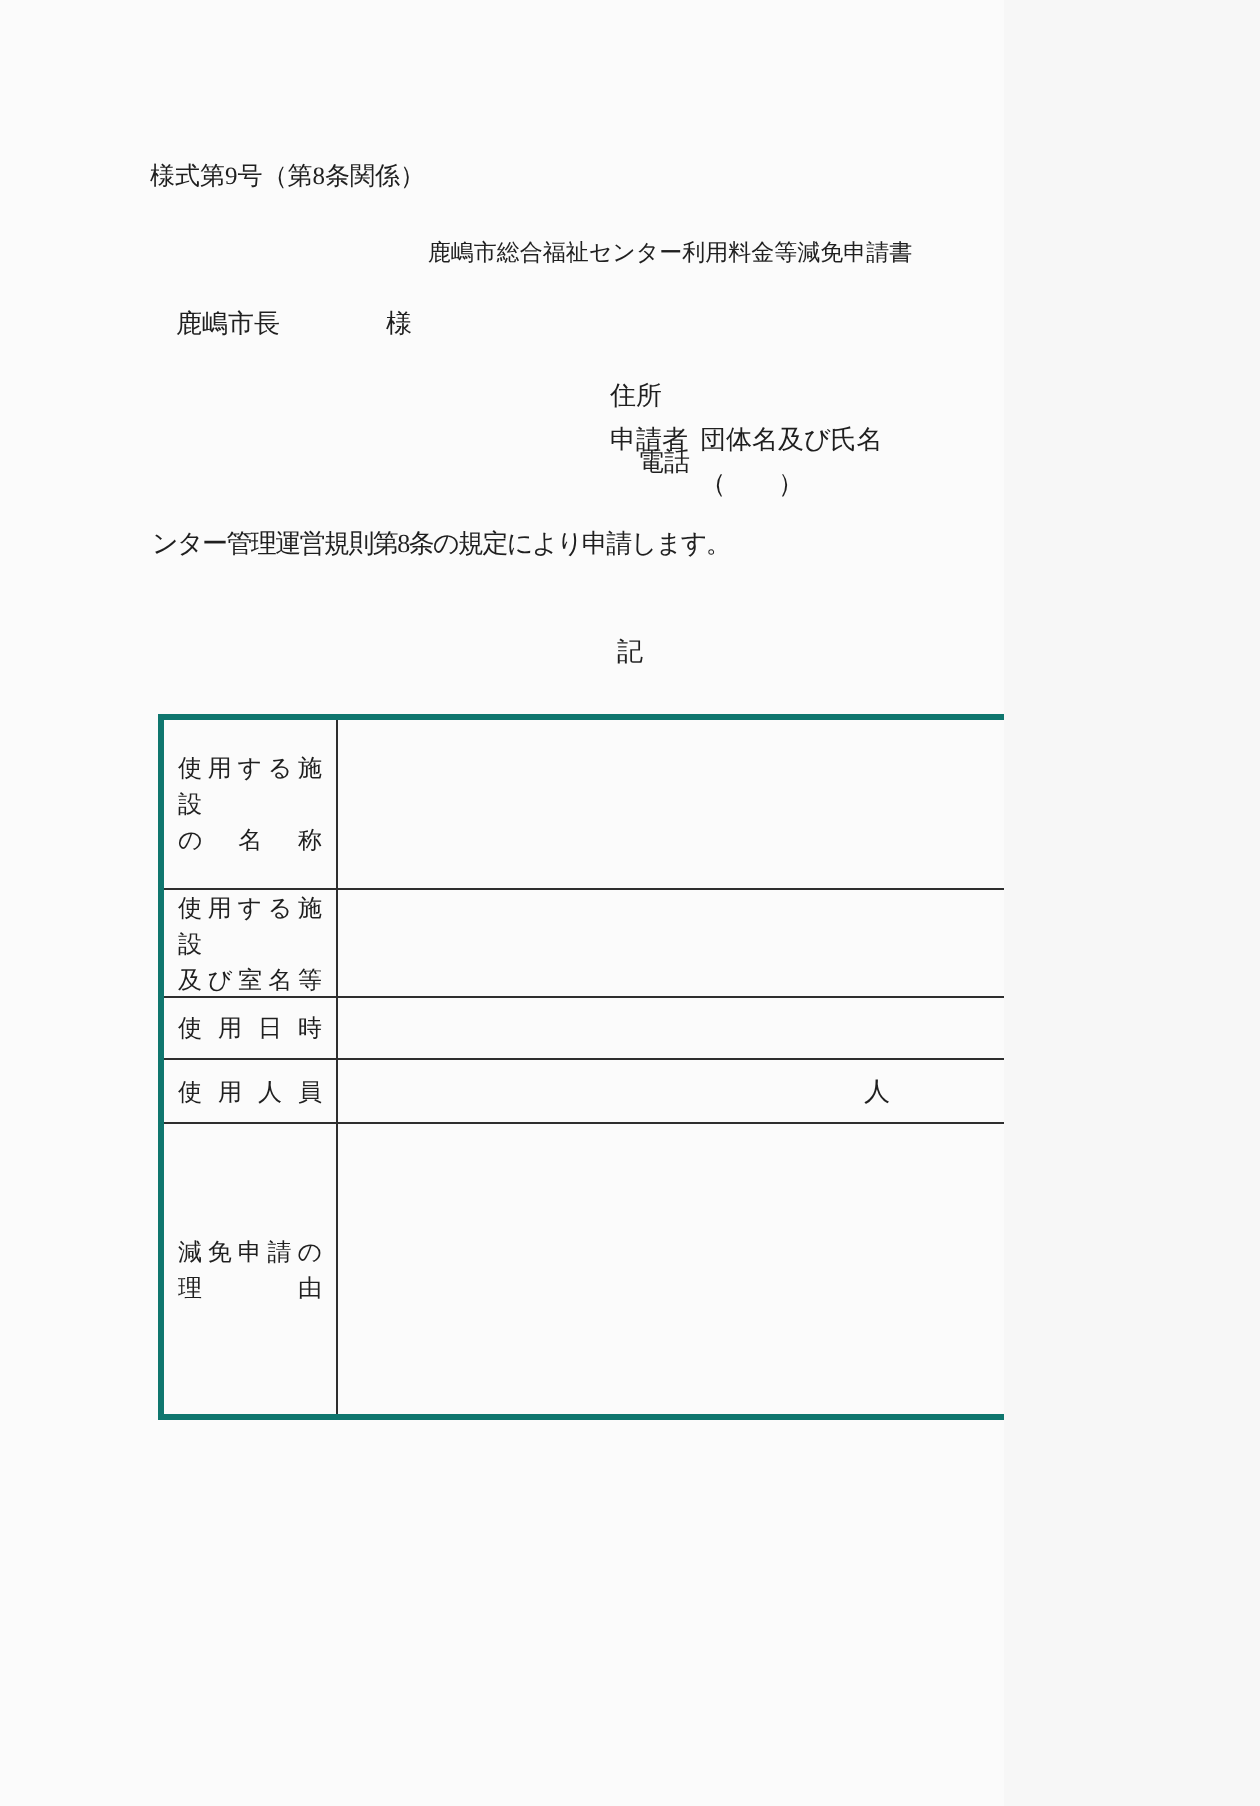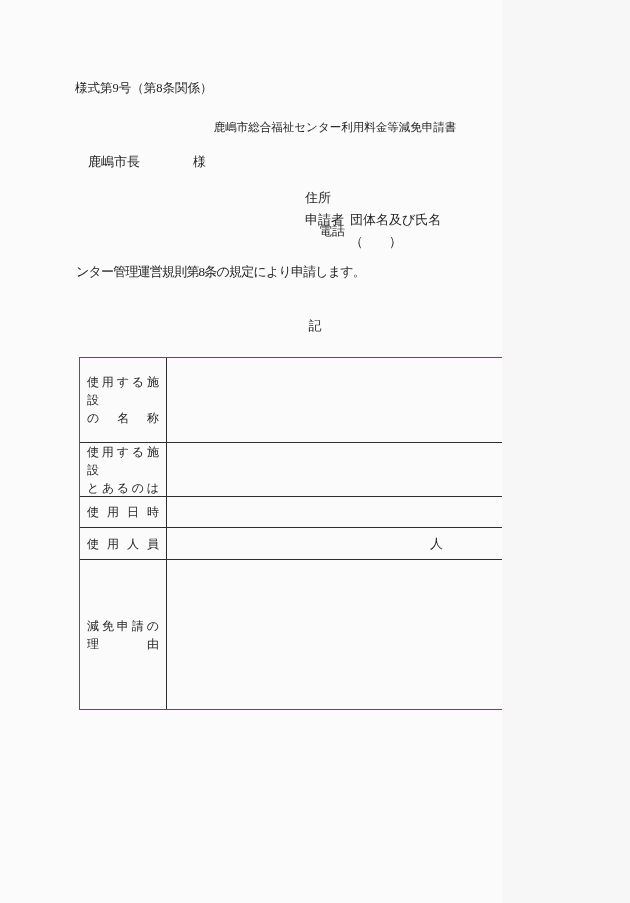--- a/index.html
+++ b/index.html
@@ -30,21 +30,21 @@
 
   .para{left:76px;top:261px;width:500px;}
   .para div{line-height:22px;font-size:13px;white-space:nowrap;}
   .para div:first-child{letter-spacing:-0.8px;}
 
   .record-heading{left:0;top:319px;width:630px;text-align:center;font-size:13px;}
 
   .form-table{
     position:absolute;left:79px;top:357px;
     width:475px;height:353px;
-    border:1px solid #0f766e;
+    border:3px solid #0f766e;
     box-sizing:border-box;
     display:flex;flex-direction:column;
     background:transparent;
   }
   .trow{display:flex;box-sizing:border-box;}
   .trow + .trow{border-top:1px solid #2e2e2e;}
   .r1{height:84px;} .r2{height:54px;} .r3{height:56px;}
   .r4{height:31px;} .r5{height:32px;gap:44px;} .r6{flex:1;}
   .tlabel{
     width:87px;box-sizing:border-box;
@@ -101,21 +101,21 @@
       <div class="tlabel">
         <div class="lline">使用する施設</div>
         <div class="lline">の名称</div>
       </div>
       <div class="tvalue"></div>
     </div>
 
     <div class="trow r2">
       <div class="tlabel">
         <div class="lline">使用する施設</div>
-        <div class="lline">とあるのは</div>
+        <div class="lline">及び室名等</div>
       </div>
       <div class="tvalue"></div>
     </div>
 
 
     <div class="trow r4">
       <div class="tlabel">
         <div class="lline">使用日時</div>
       </div>
     </div>

